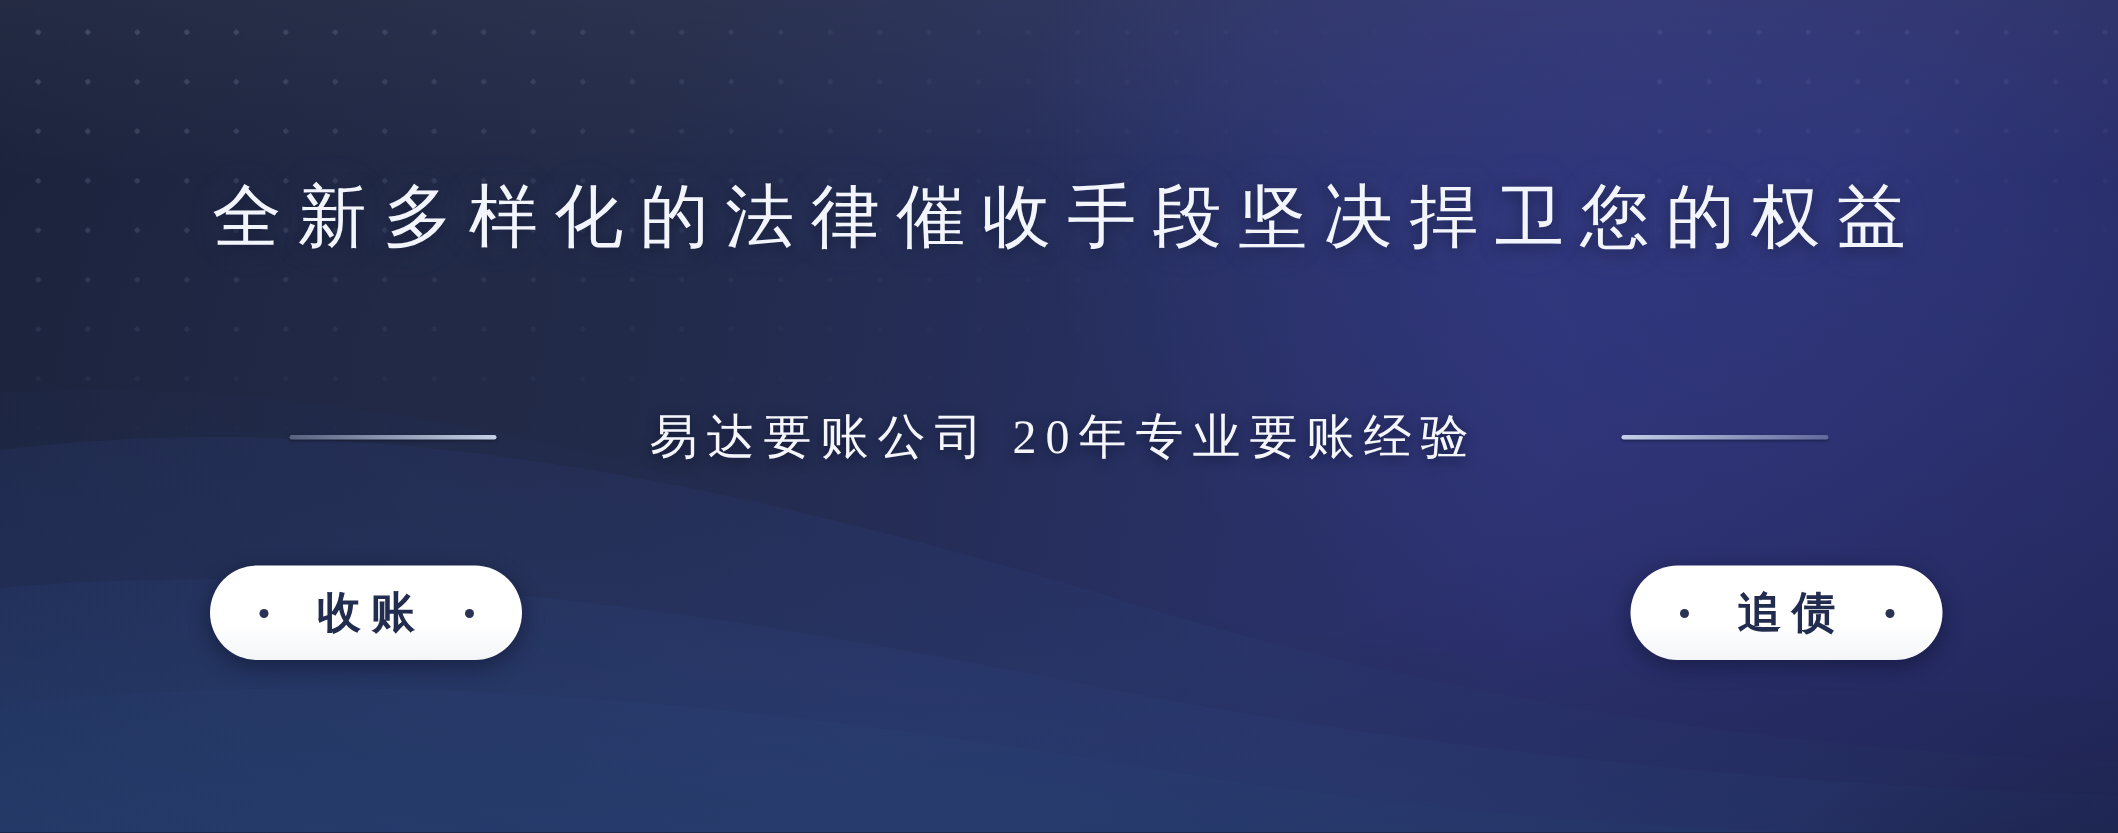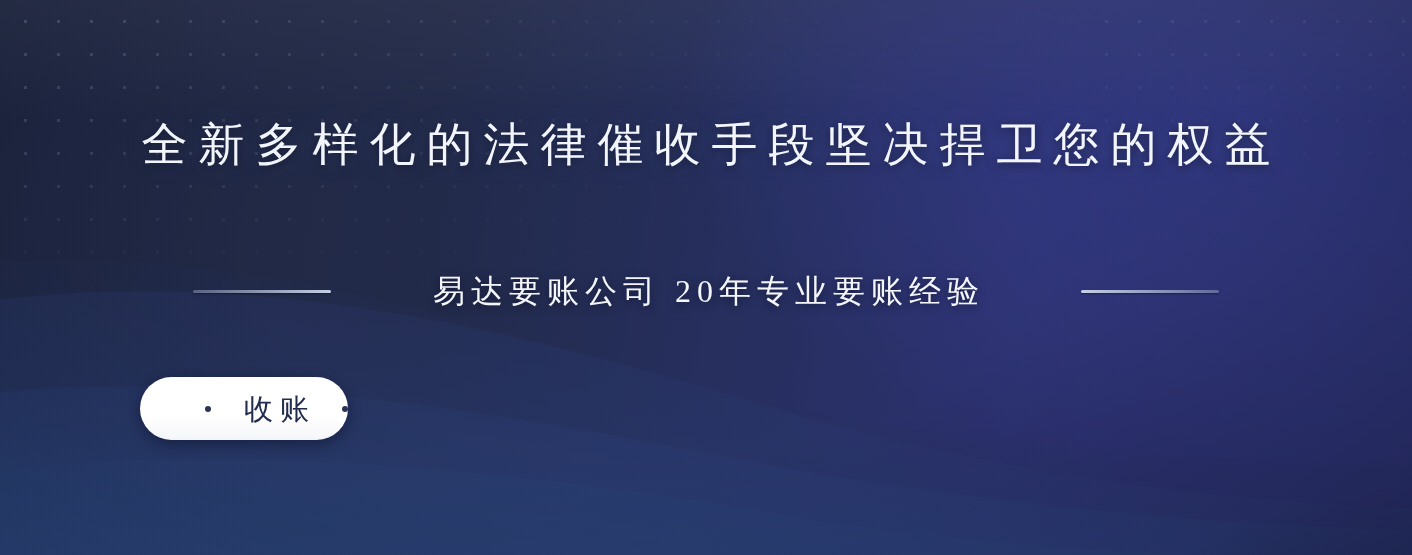--- a/index.html
+++ b/index.html
@@ -147,23 +147,24 @@
     justify-content: space-between;
   }
   .pill {
     width: 208px;
     height: 63px;
     border-radius: 34px;
     background: linear-gradient(180deg, #ffffff 0%, #ffffff 62%, #f4f5f8 100%);
     box-shadow: 0 4px 14px rgba(4,8,26,0.42);
     display: flex;
     align-items: center;
-    justify-content: flex-end;
+    justify-content: center;
     gap: 26px;
     cursor: pointer;
+    font-weight: bold;
   }
   .pill-dot {
     width: 6px;
     height: 6px;
     border-radius: 50%;
     background: #2b3354;
     flex: 0 0 auto;
   }
   .pill-label {
     color: #222c4e;
@@ -237,18 +238,23 @@
     </div>
 
     <div class="pill-row">
 
       <div class="pill">
         <span class="pill-dot"></span>
         <span class="pill-label">收账</span>
         <span class="pill-dot"></span>
       </div>
 
+      <div class="pill">
+        <span class="pill-dot"></span>
+        <span class="pill-label">追债</span>
+        <span class="pill-dot"></span>
+      </div>
 
 
 
     </div>
   </div>
 </div>
 
 </body></html>

